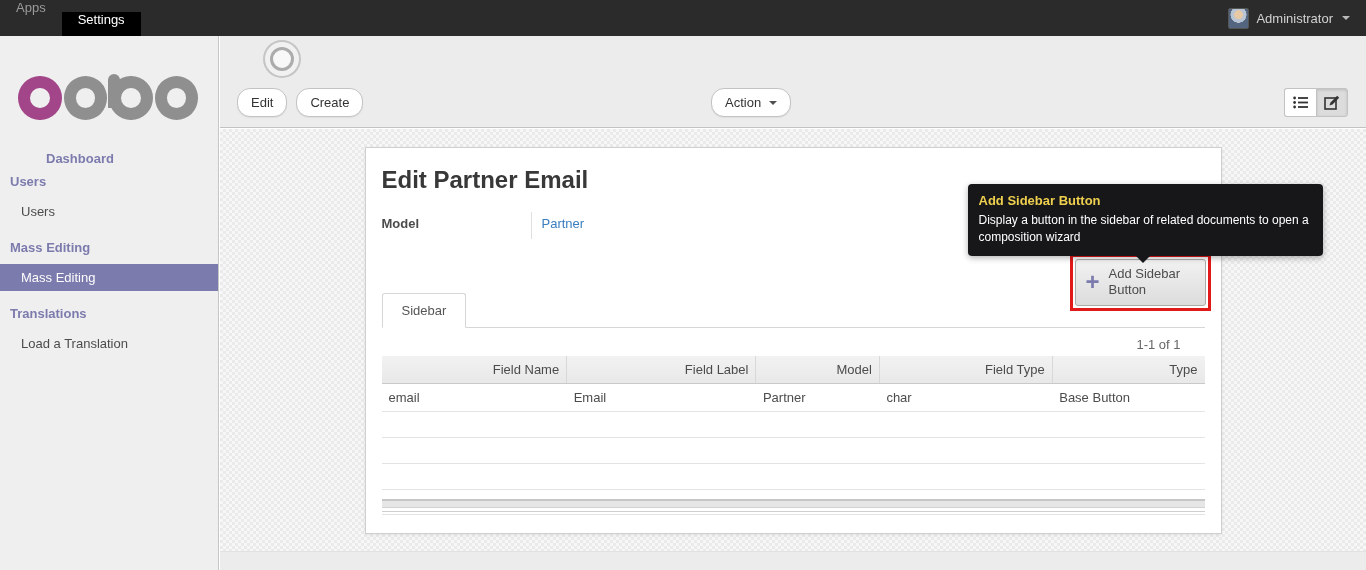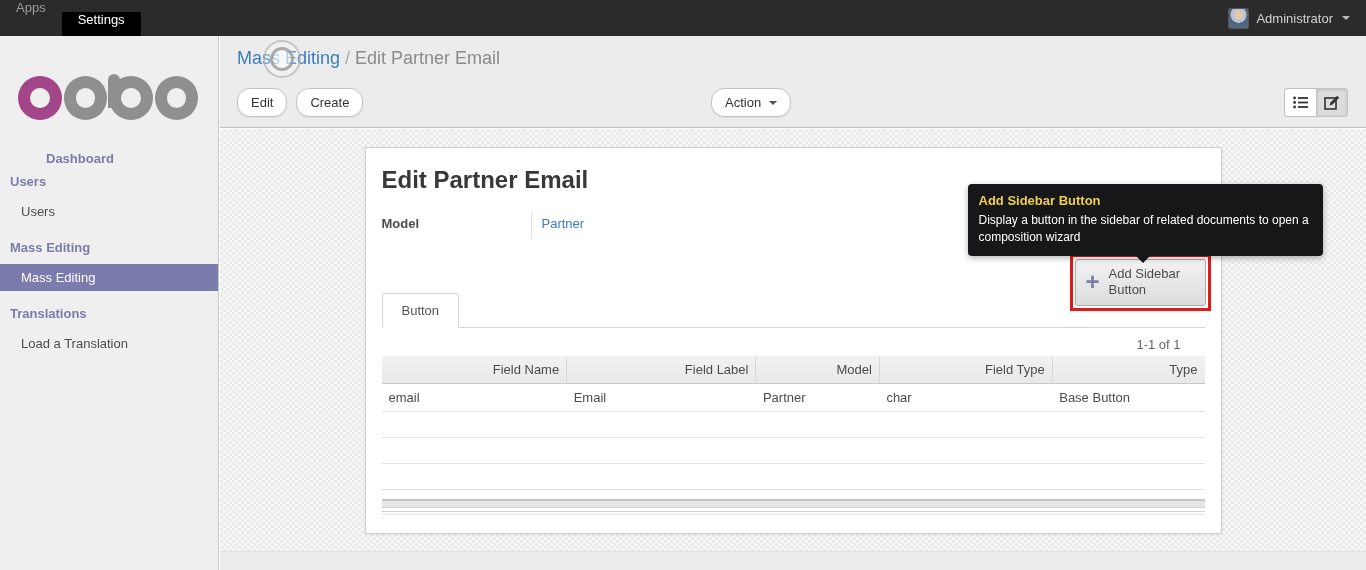--- a/index.html
+++ b/index.html
@@ -147,23 +147,20 @@
     <div class="menu-heading">Mass Editing</div>
     <div class="menu-item active">Mass Editing</div>
     <div class="menu-heading">Translations</div>
     <div class="menu-item">Load a Translation</div>
   </div>
 </div>
 
 <div class="main">
 
   <div class="control-panel">
-    <div class="breadcrumb">
-      <span class="bc-link">Mass Editing</span><span class="bc-sep">/</span><span class="bc-current">Edit Partner Email</span>
-    </div>
     <div class="spinner">
       <div class="inner"></div>
     </div>
     <div class="btn-row">
       <button class="btn">Edit</button>
       <button class="btn">Create</button>
     </div>
     <button class="btn action-btn">
       <span>Action</span>
       <span class="caret-down"></span>
@@ -209,21 +206,21 @@
       </div>
 
       <div class="highlight-box">
         <button class="add-btn">
           <span class="plus-glyph">+</span>
           <span class="add-btn-label">Add Sidebar Button</span>
         </button>
       </div>
 
       <div class="notebook">
-        <span class="tab">Button</span>
+        <span class="tab">Sidebar</span>
       </div>
 
       <div class="pager">1-1 of 1</div>
 
       <table class="fields">
         <colgroup>
           <col style="width:22.5%">
             <col style="width:23%">
             <col style="width:15%">
           <col style="width:21%">

